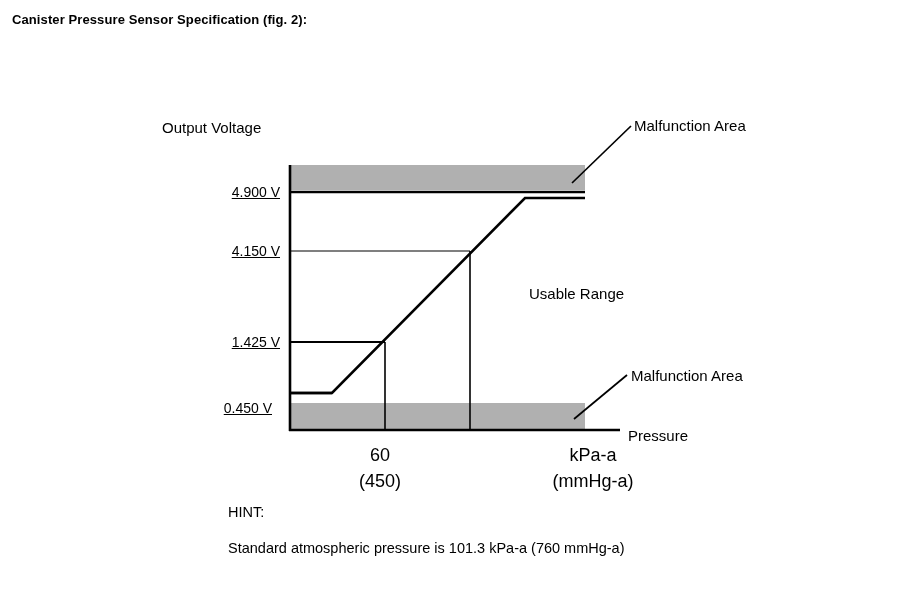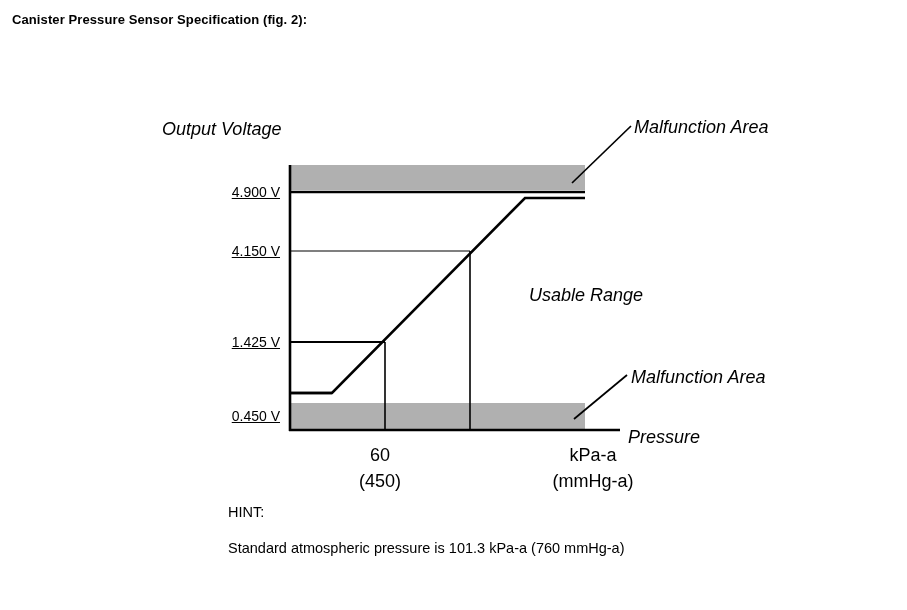--- a/index.html
+++ b/index.html
@@ -26,24 +26,23 @@
   }
   #figure {
     position: absolute;
     left: 0;
     top: 0;
     width: 907px;
     height: 610px;
   }
   .fig-label {
     position: absolute;
-    font-size: 18px;
+    font-size: 15px;
     white-space: nowrap;
     line-height: 1.05;
-    font-style: italic;
   }
   #axis-label-y {
     left: 162px;
     top: 120px;
   }
   #axis-label-x {
     left: 628px;
     top: 428px;
   }
   #usable-range-label {
@@ -63,21 +62,21 @@
     position: absolute;
     width: 96px;
     text-align: right;
     font-size: 14px;
     white-space: nowrap;
     text-decoration: underline;
   }
   #ytick-0 { left: 184px; top: 184px; }
   #ytick-1 { left: 184px; top: 243px; }
   #ytick-2 { left: 184px; top: 334px; }
-  #ytick-3 { left: 184px; top: 400px; margin-top: 8px; }
+  #ytick-3 { left: 176px; top: 400px; }
   .xtick {
     position: absolute;
     width: 120px;
     text-align: center;
     font-size: 18px;
     line-height: 1.42;
     white-space: nowrap;
   }
   #xtick-0 { left: 320px; top: 443px; }
   #xtick-1 { left: 409px; top: 443px; }

